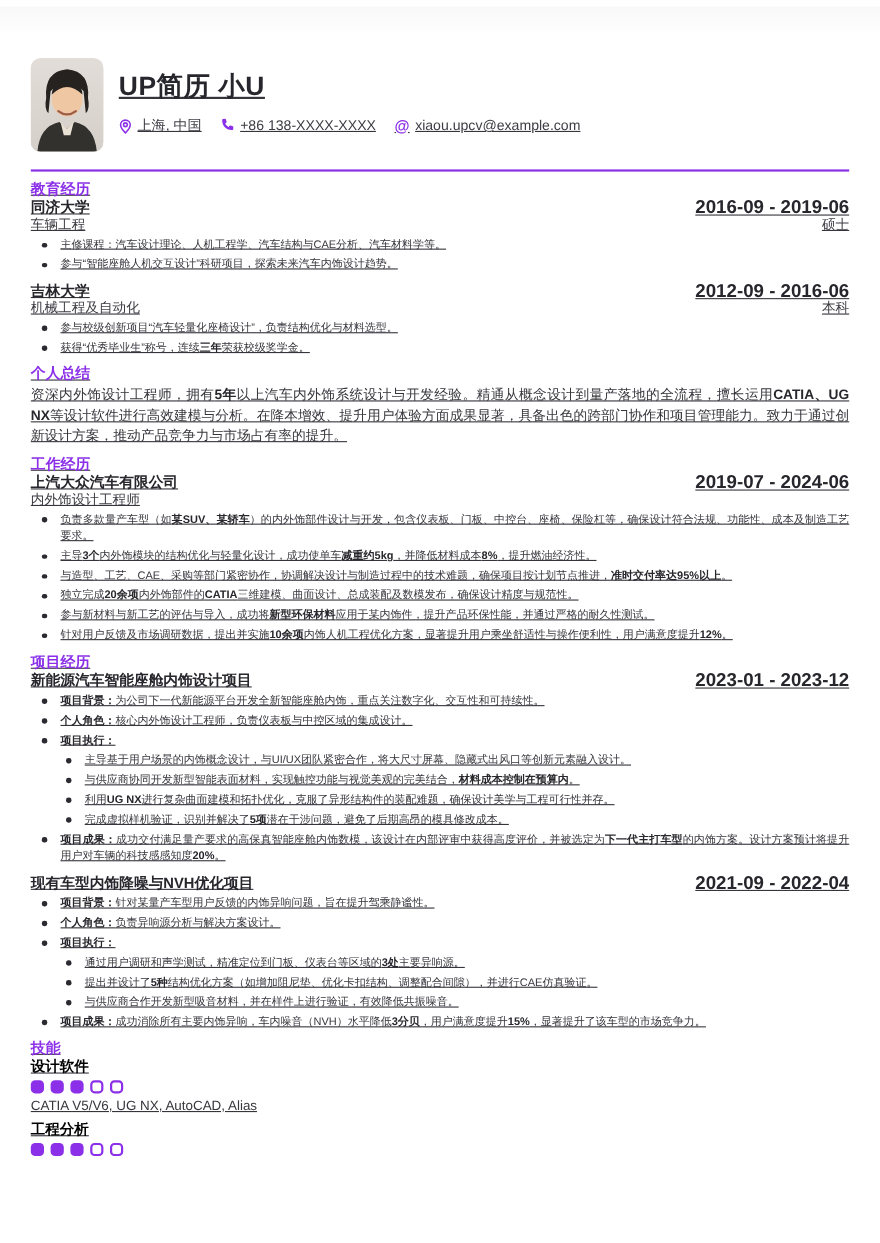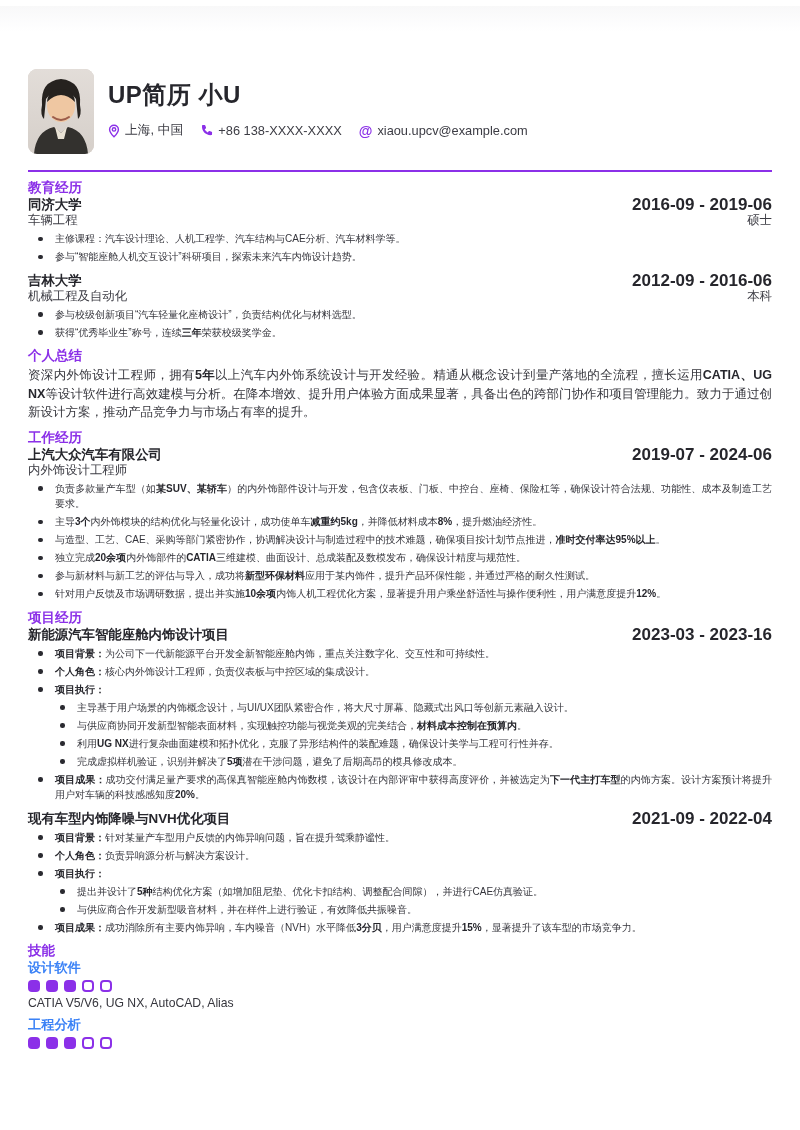--- a/index.html
+++ b/index.html
@@ -3,28 +3,28 @@
 <meta charset="utf-8">
 <style>
   html,body{margin:0;padding:0;}
   body{
     width:800px;height:1130px;overflow:hidden;background:#ffffff;
     font-family:"Liberation Sans","DejaVu Sans",sans-serif;
     color:#35353c;-webkit-font-smoothing:antialiased;position:relative;
   }
   .top-shade{position:absolute;top:6px;left:0;width:800px;height:26px;
     background:linear-gradient(180deg,#f5f5f6 0%,#fbfbfc 60%,#ffffff 100%);opacity:.7;}
-  .page{position:relative;padding:16px 28px;}
+  .page{position:relative;padding:0 28px;text-decoration:underline;}
   
   .header{display:flex;align-items:flex-start;padding-top:53px;}
   .avatar{width:66px;height:85px;border-radius:9px;overflow:hidden;flex:0 0 auto;
     margin-right:14px;background:#ddd7d2;}
   .header-text{padding-top:13px;}
   h1.name{margin:0 0 15px 0;font-size:24px;line-height:1.05;font-weight:700;color:#26262c;letter-spacing:.5px;}
-  .contact{display:flex;align-items:center;font-size:12.8px;color:#3c3c44;}
+  .contact{display:flex;align-items:flex-start;font-size:12.8px;color:#3c3c44;}
   .contact-item{display:flex;align-items:center;margin-right:17px;}
   .contact-item:last-child{margin-right:0;}
   .cicon{color:var(--accent);margin-right:5px;display:inline-flex;align-items:center;}
   .cicon svg{display:block;}
   .at-glyph{font-weight:700;font-size:14px;line-height:1;}
   .divider{height:0;border:0;border-top:2px solid var(--accent);margin:16px 0 0 0;}
   
   section{margin-top:8px;}
   h2.sec-title{margin:0;font-size:13.5px;line-height:16px;font-weight:700;color:var(--accent);}
   h2.mb{margin-bottom:2px;}
@@ -37,21 +37,21 @@
   ul.bullets{margin:4px 0 0 0;padding:0;list-style:none;}
   li.bullet{position:relative;padding-left:27px;margin-bottom:2.5px;
     font-size:10px;line-height:15.5px;text-align:justify;}
   li.bullet::before{content:'';position:absolute;left:10px;top:5.5px;width:4.5px;height:4.5px;border-radius:50%;background:#2a2a30;}
   li.bullet.sub{margin-left:22px;}
   b{font-weight:700;color:#27272d;}
   .summary-p{margin:2px 0 0 0;font-size:12.5px;line-height:18.5px;text-align:justify;color:#36363d;}
   
   .skill-group{margin-top:2px;}
   .skill-group + .skill-group{margin-top:7px;}
-  .skill-name{font-size:13.2px;line-height:14px;font-weight:700;color:#3b82f6;}
+  .skill-name{font-size:13.2px;line-height:14px;font-weight:700;color:#000000;}
   .dots{display:flex;gap:6px;margin:5px 0 4px 0;}
   .dot{width:12px;height:12px;border-radius:4px;box-sizing:border-box;}
   .dot.filled{background:var(--accent);}
   .dot.empty{border:2.5px solid var(--accent);background:#fff;}
   .skill-tools{font-size:12.2px;line-height:15px;color:#36363d;}
 </style>
 </head>
 <body>
 
 <div class="top-shade"></div>
@@ -168,21 +168,21 @@
         </div>
       </div>
   </section>
 
   <section>
     <h2 class="sec-title mb">项目经历</h2>
     <div id="project-entries">
         <div class="entry">
           <div class="entry-head">
             <span class="entry-title">新能源汽车智能座舱内饰设计项目</span>
-            <span class="entry-date">2023-03 - 2023-16</span>
+            <span class="entry-date">2023-01 - 2023-12</span>
           </div>
           <ul class="bullets">
             <li class="bullet"><b>项目背景：</b><span>为公司下一代新能源平台开发全新智能座舱内饰，重点关注数字化、交互性和可持续性。</span></li>
             <li class="bullet"><b>个人角色：</b><span>核心内外饰设计工程师，负责仪表板与中控区域的集成设计。</span></li>
             <li class="bullet"><b>项目执行：</b></li>
             <li class="bullet sub"><span>主导基于用户场景的内饰概念设计，与UI/UX团队紧密合作，将大尺寸屏幕、隐藏式出风口等创新元素融入设计。</span></li>
             <li class="bullet sub"><span>与供应商协同开发新型智能表面材料，实现触控功能与视觉美观的完美结合，</span><b>材料成本控制在预算内</b><span>。</span></li>
             <li class="bullet sub"><span>利用</span><b>UG NX</b><span>进行复杂曲面建模和拓扑优化，克服了异形结构件的装配难题，确保设计美学与工程可行性并存。</span></li>
             <li class="bullet sub"><span>完成虚拟样机验证，识别并解决了</span><b>5项</b><span>潜在干涉问题，避免了后期高昂的模具修改成本。</span></li>
             <li class="bullet"><b>项目成果：</b><span>成功交付满足量产要求的高保真智能座舱内饰数模，该设计在内部评审中获得高度评价，并被选定为</span><b>下一代主打车型</b><span>的内饰方案。设计方案预计将提升用户对车辆的科技感感知度</span><b>20%</b><span>。</span></li>
@@ -190,20 +190,21 @@
         </div>
         <div class="entry">
           <div class="entry-head">
             <span class="entry-title">现有车型内饰降噪与NVH优化项目</span>
             <span class="entry-date">2021-09 - 2022-04</span>
           </div>
           <ul class="bullets">
             <li class="bullet"><b>项目背景：</b><span>针对某量产车型用户反馈的内饰异响问题，旨在提升驾乘静谧性。</span></li>
             <li class="bullet"><b>个人角色：</b><span>负责异响源分析与解决方案设计。</span></li>
             <li class="bullet"><b>项目执行：</b></li>
+            <li class="bullet sub"><span>通过用户调研和声学测试，精准定位到门板、仪表台等区域的</span><b>3处</b><span>主要异响源。</span></li>
             <li class="bullet sub"><span>提出并设计了</span><b>5种</b><span>结构优化方案（如增加阻尼垫、优化卡扣结构、调整配合间隙），并进行CAE仿真验证。</span></li>
             <li class="bullet sub"><span>与供应商合作开发新型吸音材料，并在样件上进行验证，有效降低共振噪音。</span></li>
             <li class="bullet"><b>项目成果：</b><span>成功消除所有主要内饰异响，车内噪音（NVH）水平降低</span><b>3分贝</b><span>，用户满意度提升</span><b>15%</b><span>，显著提升了该车型的市场竞争力。</span></li>
           </ul>
         </div>
       </div>
   </section>
 
   <section>
     <h2 class="sec-title">技能</h2>

